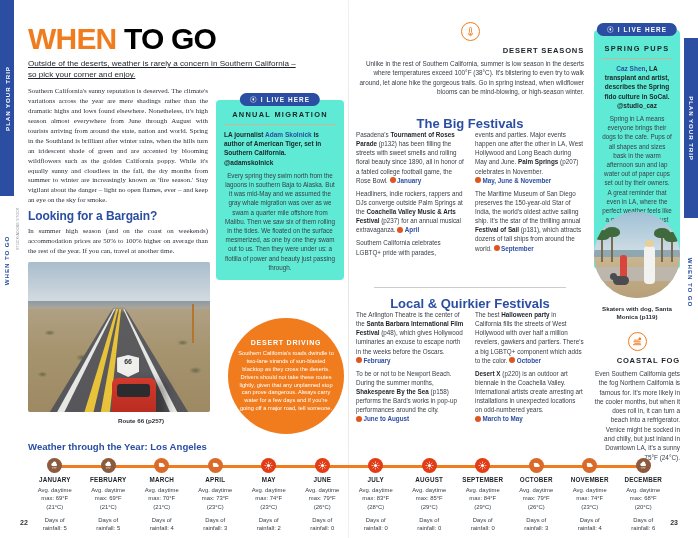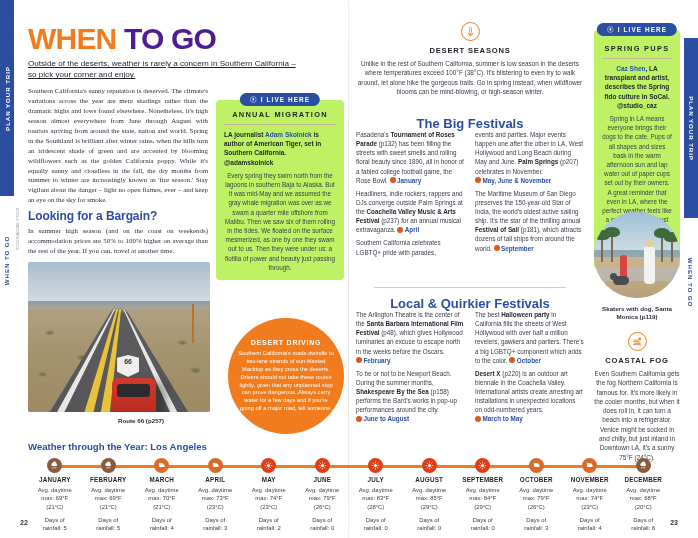--- a/index.html
+++ b/index.html
@@ -62,21 +62,21 @@
   
   .headline {
     position: absolute;
     left: 28px; top: 24px;
     font-size: 30px;
     font-weight: bold;
     letter-spacing: -0.8px;
     line-height: 1;
   }
   .headline .h-orange { color: #f07c1e; }
-  .headline .h-dark { color: #4c1d95; margin-top: 28px; }
+  .headline .h-dark { color: #000000; margin-top: 28px; }
 
   .standfirst {
     position: absolute;
     left: 28px; top: 58px;
     width: 268px;
     font-size: 8.1px;
     line-height: 1.42;
     color: #1d2228;
     text-decoration: underline;
   }
@@ -182,21 +182,21 @@
     color: #8d9299;
     letter-spacing: 0.2px;
     transform: rotate(-90deg);
     transform-origin: left top;
     white-space: nowrap;
   }
 
   
   .ilh-card {
     position: absolute;
-    background: #bef264;
+    background: #5eead4;
     border-radius: 4px;
     padding: 6px 8px 8px;
   }
   .ilh-header {
     position: absolute;
     left: 50%;
     transform: translateX(-50%);
     background: #2b4ea2;
     color: #fff;
     border-radius: 9px;
@@ -264,21 +264,21 @@
   .cc-body { font-size: 5.7px; line-height: 1.38; }
 
   
   .icon-circle {
     width: 19px; height: 19px;
     border: 1.3px solid #f07c1e;
     border-radius: 50%;
     display: flex; align-items: center; justify-content: center;
     margin: 0 auto;
   }
-  .feature-block { position: absolute; text-align: center; }
+  .feature-block { position: absolute; text-align: right; }
   #desert-seasons { left: 356px; top: 22px; width: 228px; }
   .fb-title {
     font-size: 7.6px;
     font-weight: bold;
     letter-spacing: 0.8px;
     margin: 5px 0 4px;
     color: #1d2228;
   }
   .fb-body { font-size: 6.4px; line-height: 1.45; color: #3a4049; }
 

